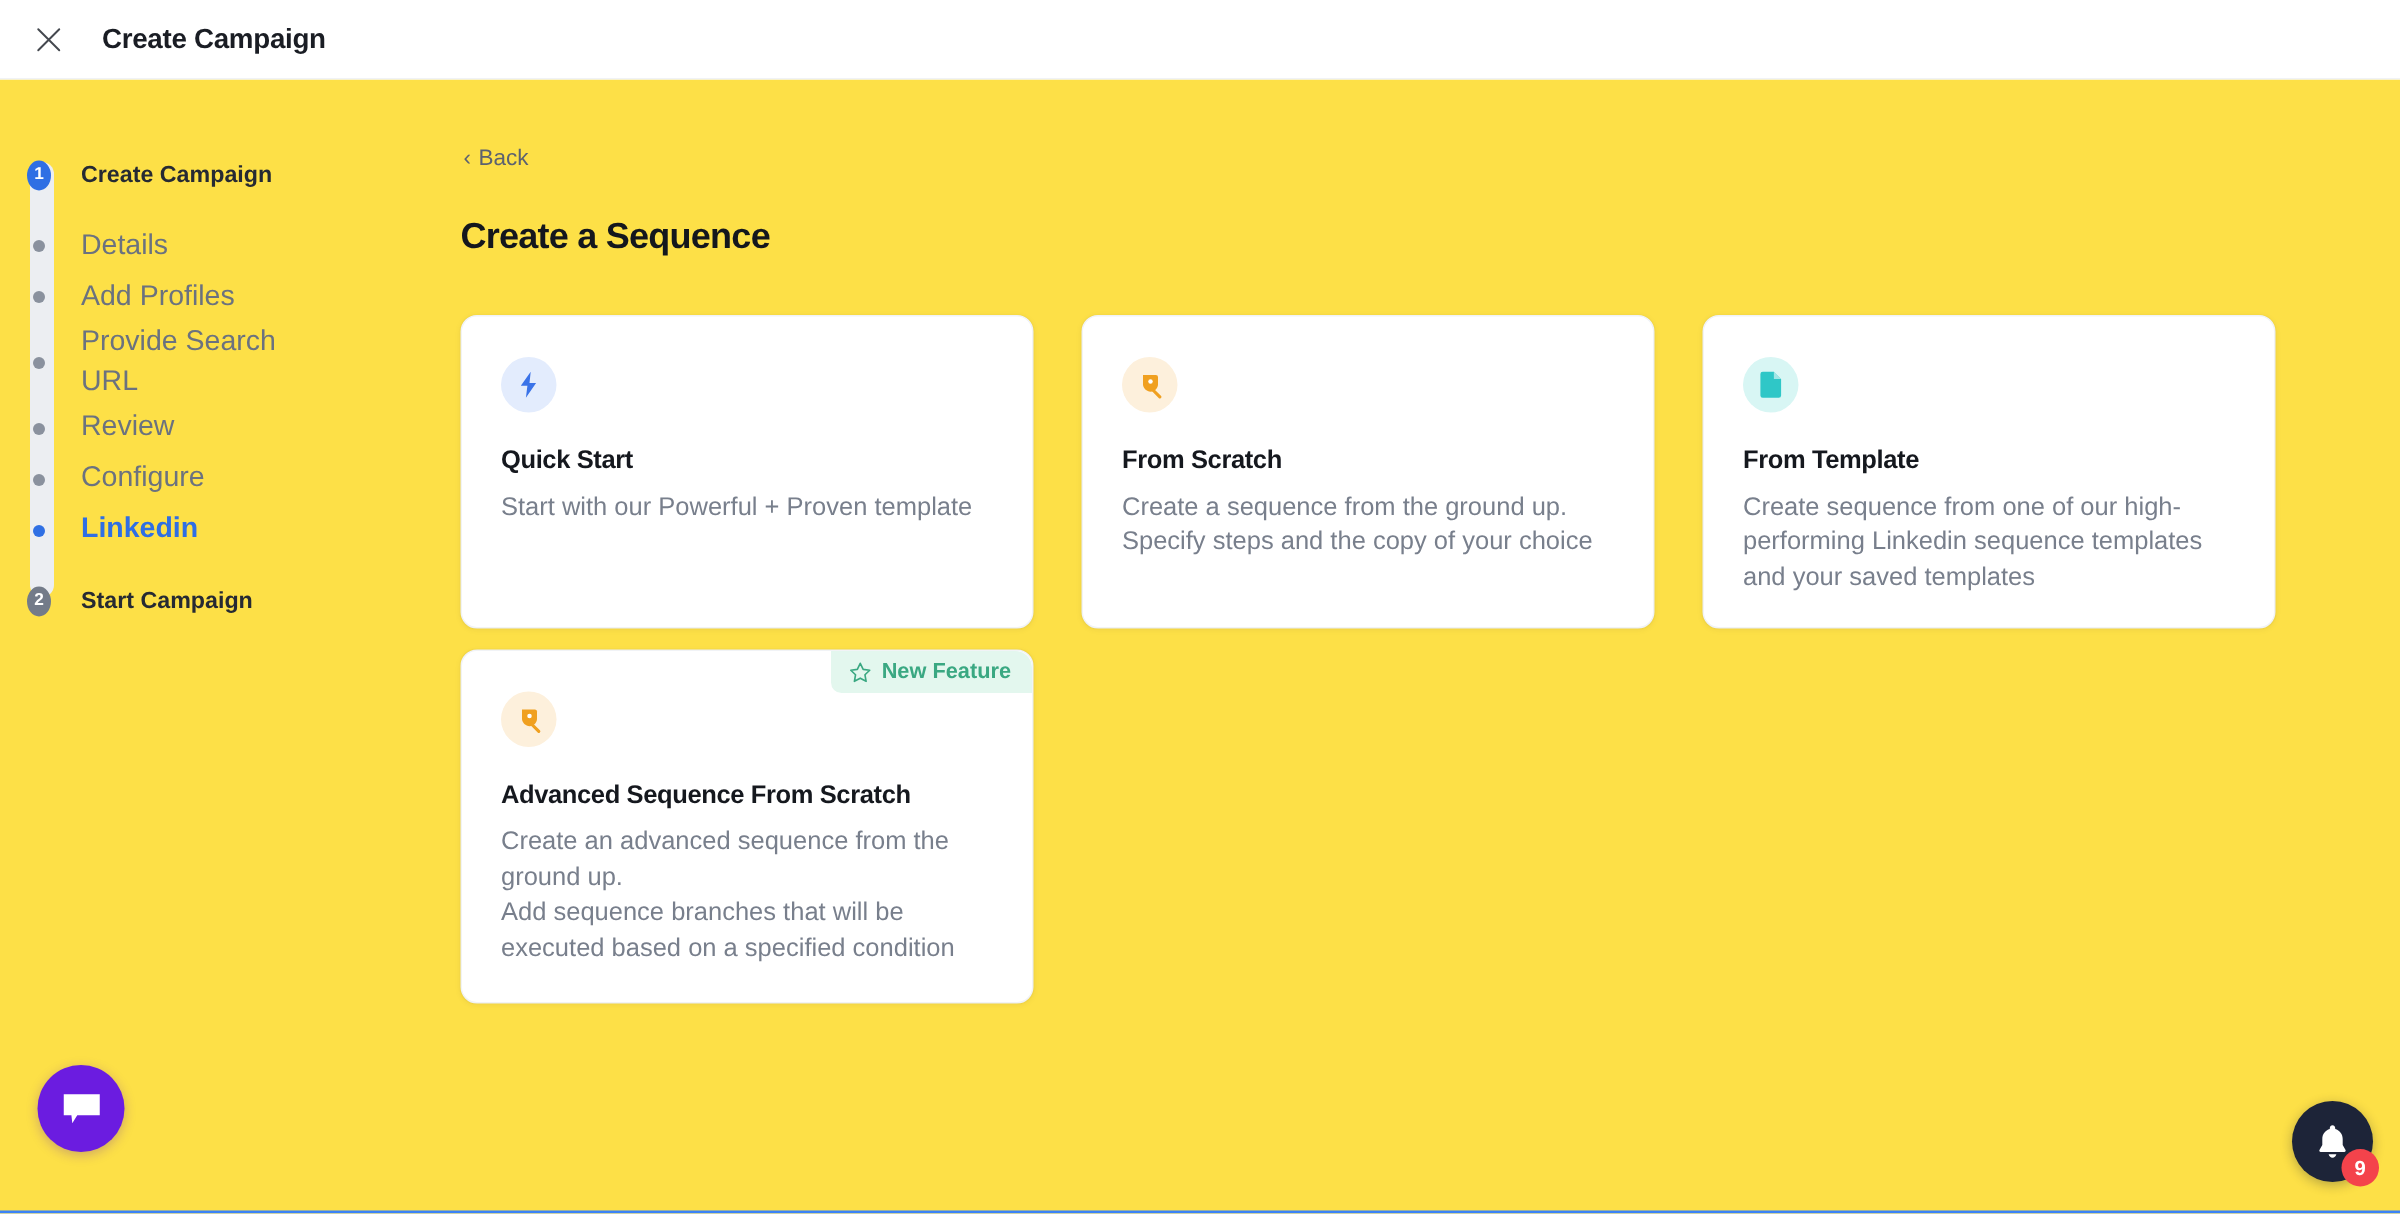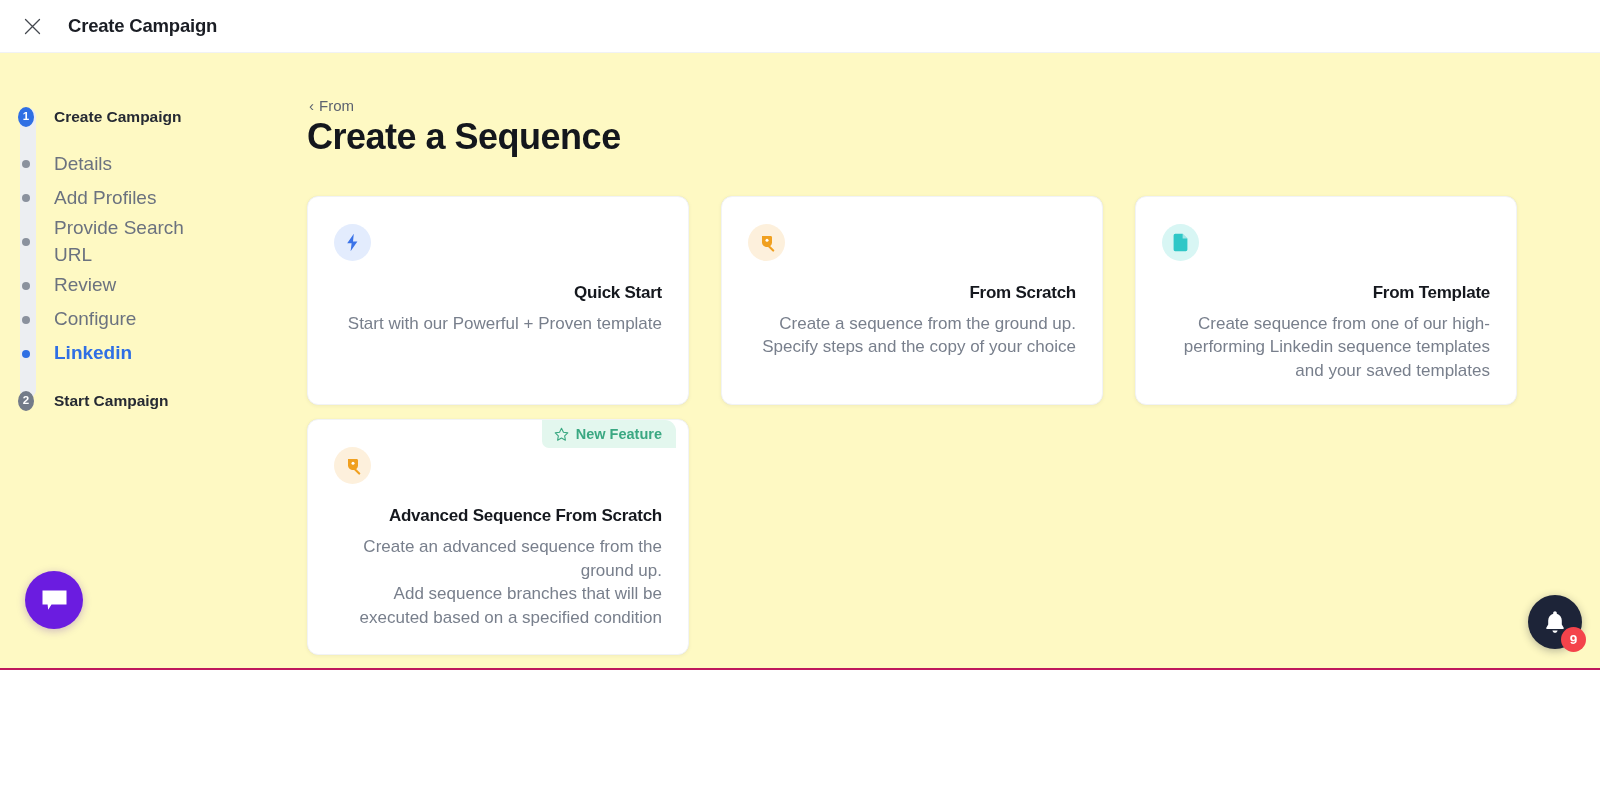--- a/index.html
+++ b/index.html
@@ -14,23 +14,23 @@
   body {
     font-family: "Liberation Sans", sans-serif;
     background: #ffffff;
     color: #1c1f26;
     -webkit-font-smoothing: antialiased;
   }
 
   .app {
     position: relative;
     width: 1600px;
-    height: 670px;
-    background: #fef9c3;
-    border-bottom: 2px solid #be185d;
+    height: 809px;
+    background: #fde047;
+    border-bottom: 2px solid #3b82f6;
     overflow: hidden;
   }
 
   
   .header {
     position: absolute;
     top: 0; left: 0;
     width: 1600px;
     height: 53px;
     background: #ffffff;
@@ -174,35 +174,35 @@
     padding: 2px 2px;
     font-family: inherit;
   }
   .back-chevron {
     font-size: 15px;
     line-height: 1;
     color: #5c6270;
   }
 
   .page-title {
-    font-size: 36px;
+    margin-top: 28px;
+    font-size: 24px;
     font-weight: 700;
     letter-spacing: -0.5px;
     color: #14171d;
   }
 
   
   .cards {
     margin-top: 38px;
     display: grid;
     grid-template-columns: 382px 382px 382px;
     column-gap: 32px;
     row-gap: 14px;
     width: 1210px;
-    text-align: right;
   }
 
   .card {
     position: relative;
     background: #ffffff;
     border: 1px solid #f1f3f6;
     border-radius: 11px;
     box-shadow: 0 1px 4px rgba(30, 40, 60, 0.055),
                 0 0 1px rgba(30, 40, 60, 0.06);
     padding: 27px 26px 22px 26px;
@@ -240,21 +240,21 @@
     font-size: 17px;
     line-height: 1.38;
     color: #787f8c;
     max-width: 340px;
     white-space: pre-line;
   }
 
   .new-badge {
     position: absolute;
     top: 0;
-    right: 12px;
+    right: 0;
     background: #e3f7ee;
     color: #3aa882;
     font-size: 14.5px;
     font-weight: 600;
     padding: 6px 14px 6px 12px;
     border-bottom-left-radius: 7px;
     border-top-right-radius: 11px;
     display: flex;
     align-items: center;
     gap: 7px;
@@ -391,21 +391,21 @@
           </span>
           <span class="step-label bold">Start Campaign</span>
         </div>
       </div>
     </div>
 
     <div class="main">
 
       <button class="back-link">
         <span class="back-chevron">‹</span>
-        <span>From</span>
+        <span>Back</span>
       </button>
 
       <h1 class="page-title">Create a Sequence</h1>
 
       <div class="cards">
 
         <div class="card">
           <div class="icon-circle blue">
             <svg width="17" height="19" viewBox="0 0 17 19" fill="none" aria-hidden="true">
               <path d="M9.8 0.8 L3.2 10.2 L7.6 10.2 L6.6 18.2 L13.4 8.4 L9.0 8.4 Z" fill="#3b73e8"></path>

